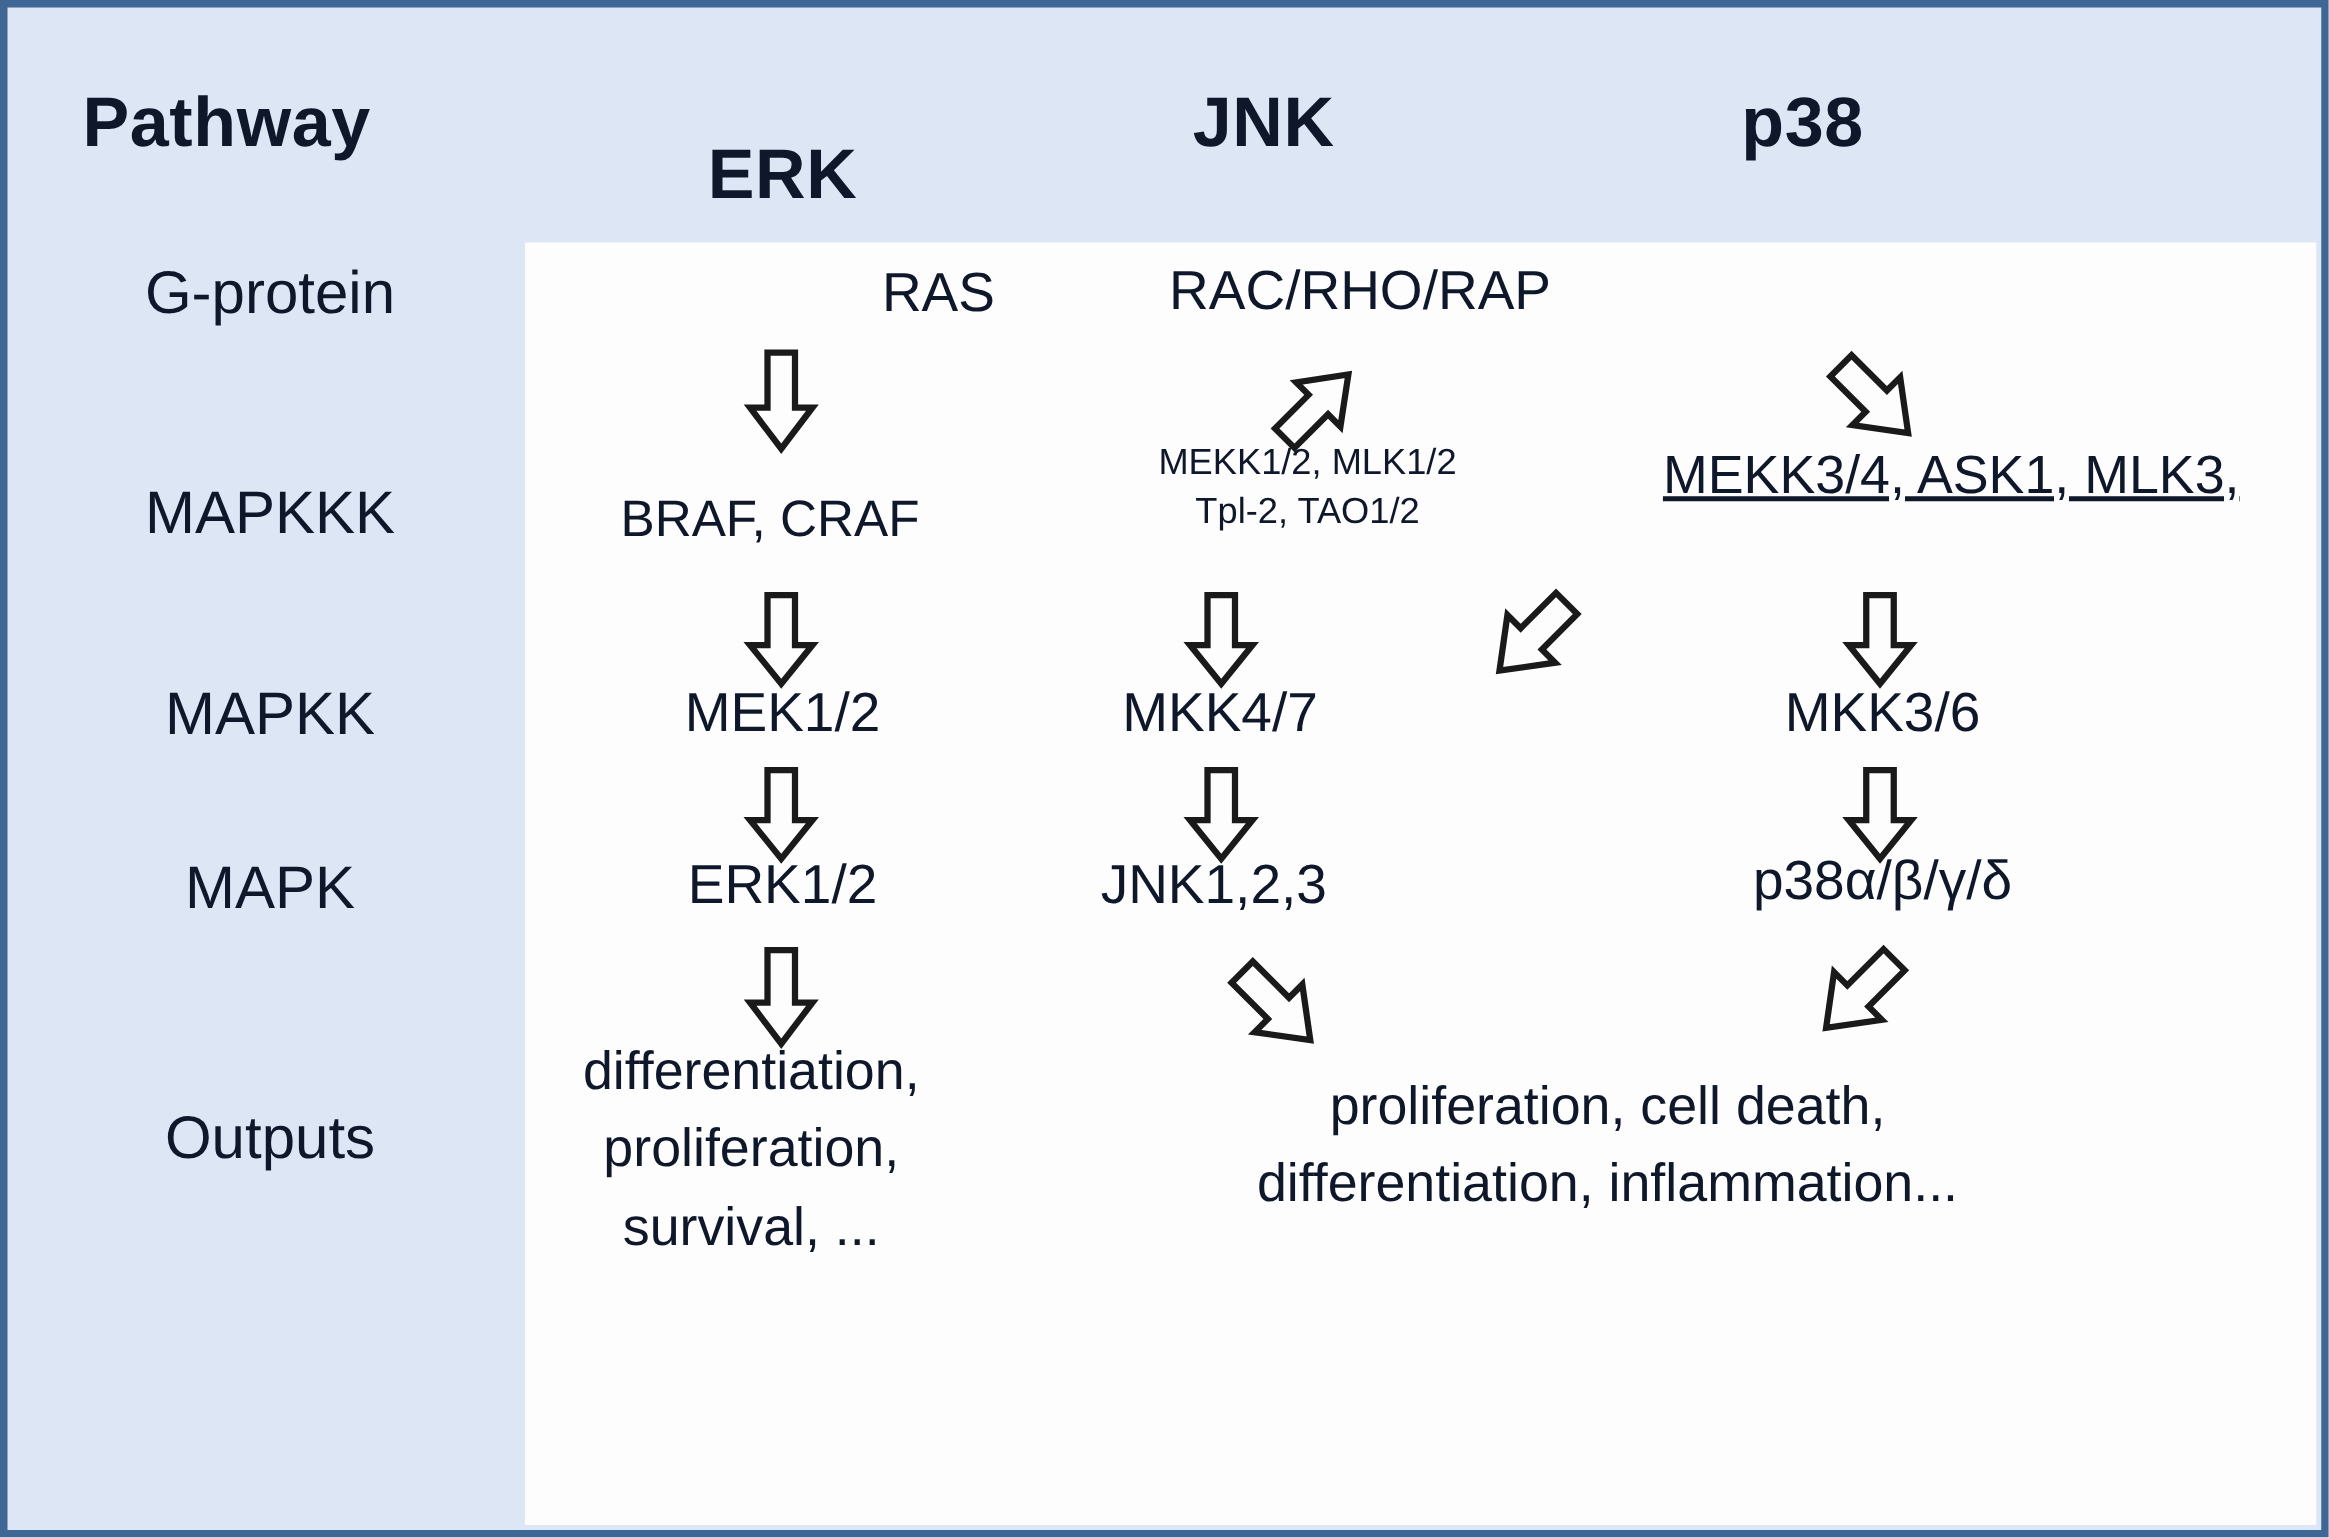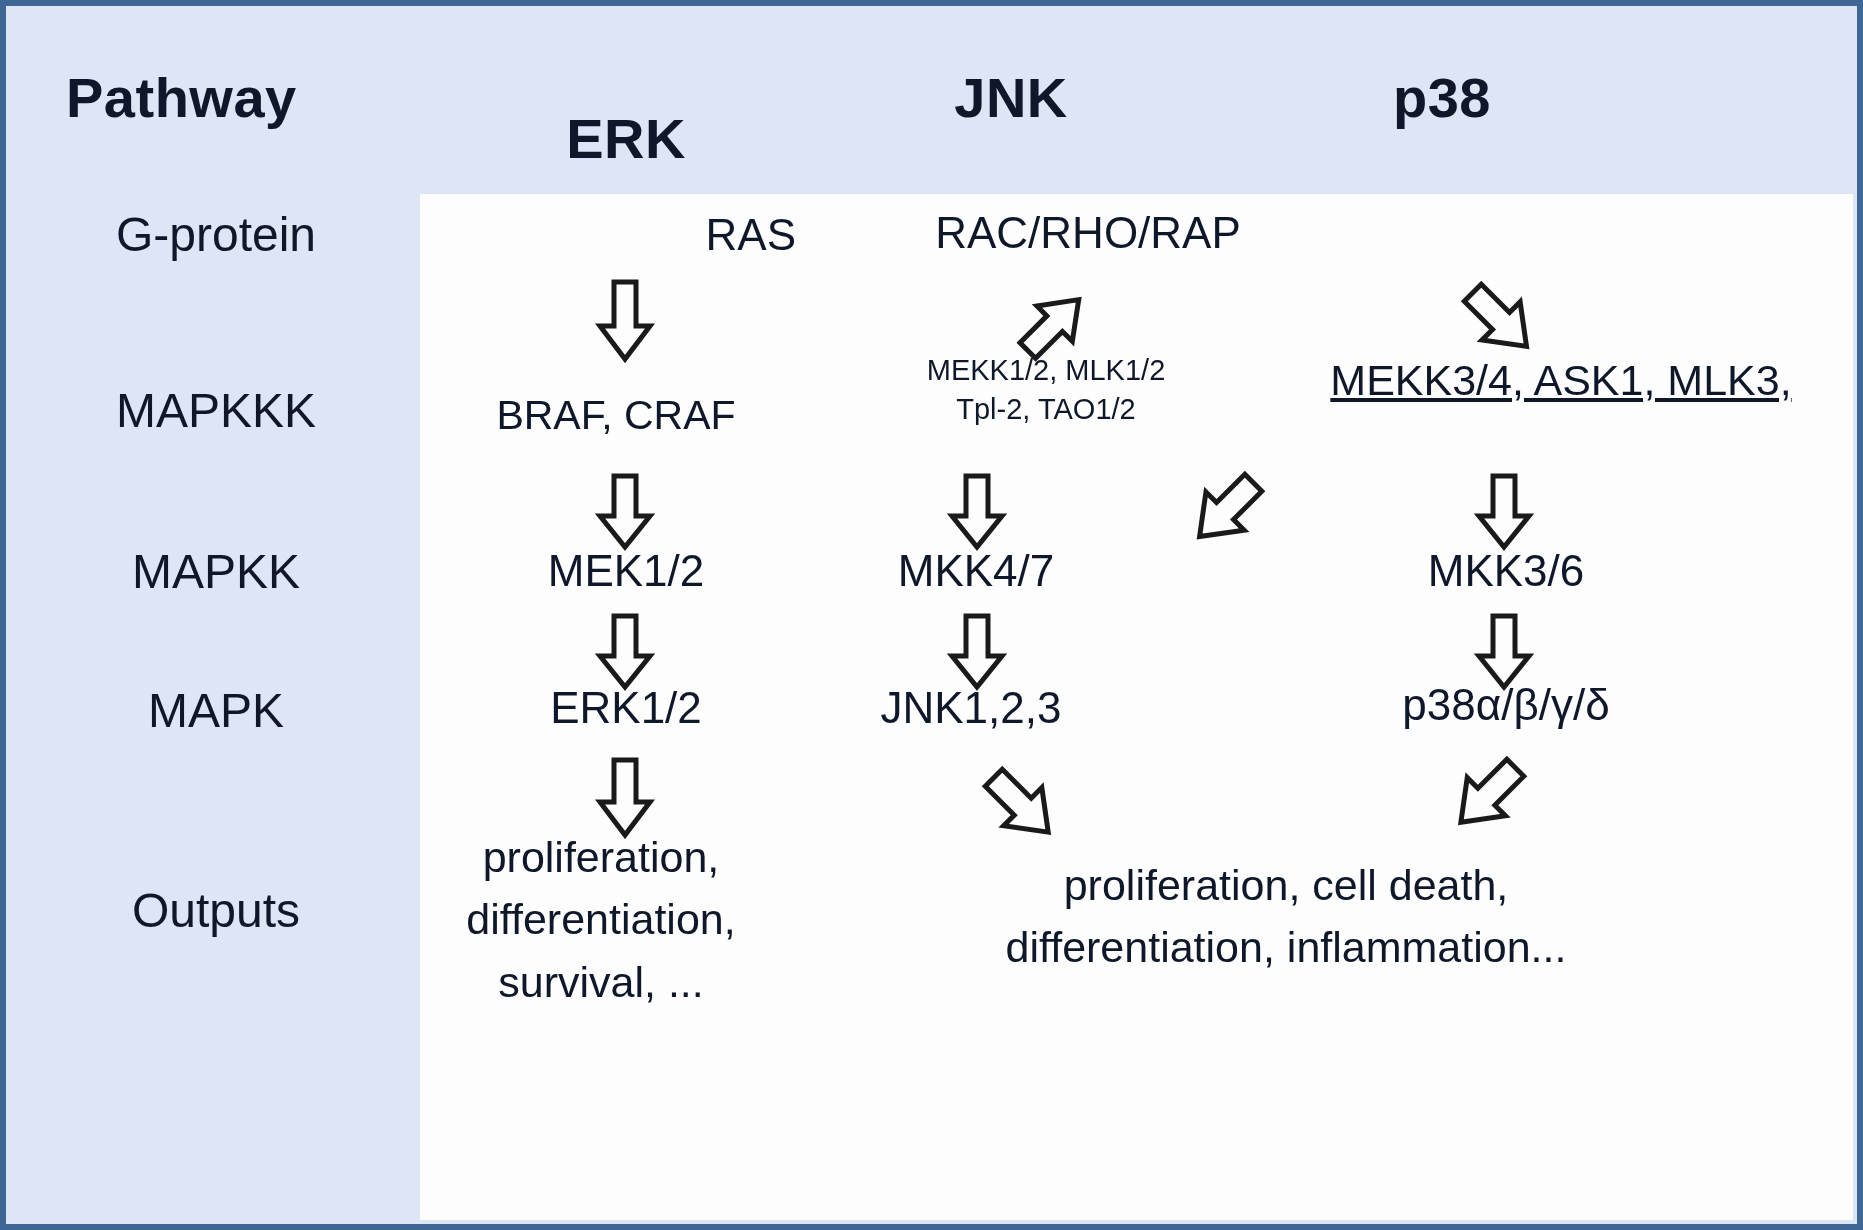--- a/index.html
+++ b/index.html
@@ -119,22 +119,22 @@
 
   <div class="cell node" id="n-mek12">MEK1/2</div>
   <div class="cell node" id="n-mkk47">MKK4/7</div>
   <div class="cell node" id="n-mkk36">MKK3/6</div>
 
   <div class="cell node" id="n-erk12">ERK1/2</div>
   <div class="cell node" id="n-jnk123">JNK1,2,3</div>
   <div class="cell node" id="n-p38greek">p38α/β/γ/δ</div>
 
   <div class="cell multi" id="n-out-erk">
+    <div>differentiation,</div>
     <div>proliferation,</div>
-    <div>differentiation,</div>
     <div>survival, ...</div>
   </div>
 
   <div class="cell multi" id="n-out-rest">
     <div>proliferation, cell death,</div>
     <div>differentiation, inflammation...</div>
   </div>
 
   <div class="arrow" style="left:588px;top:274px;">
     <svg width="62" height="82" viewBox="0 0 62 82">

